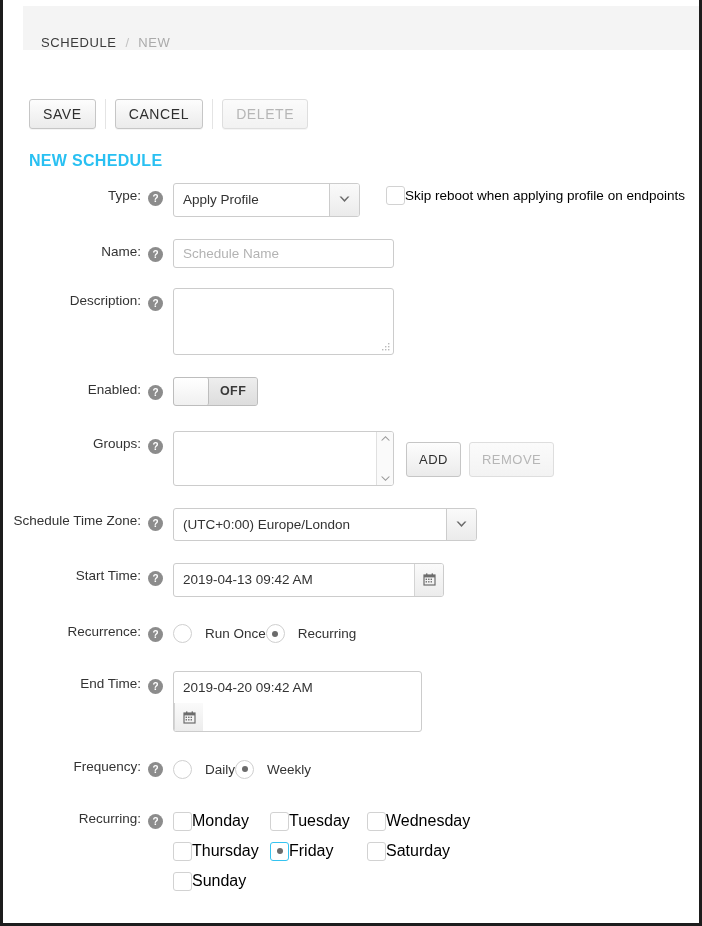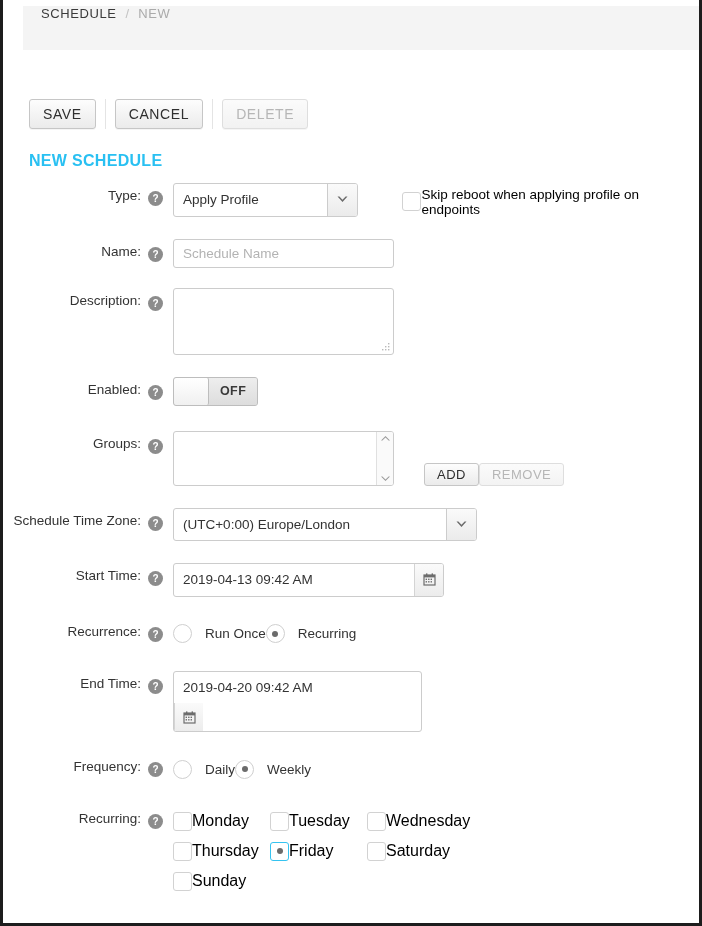--- a/index.html
+++ b/index.html
@@ -27,21 +27,21 @@
 
   
   .breadcrumb-bar {
     position: absolute;
     left: 20px;
     top: 6px;
     right: 0px;
     height: 44px;
     background: #f4f4f4;
     display: flex;
-    align-items: flex-start;
+    align-items: flex-end;
     padding-left: 18px;
     box-sizing: border-box;
   }
   .crumb {
     font-size: 13px;
     letter-spacing: 0.6px;
     color: #3a3a3a;
   }
   .crumb.muted { color: #aaaaaa; }
   .crumb-sep {
@@ -132,22 +132,21 @@
     margin-right: 8px;
     vertical-align: -2px;
     cursor: pointer;
     flex: 0 0 auto;
   }
   .label-cell .help { margin-right: 0; }
   .field-cell {
     flex: 1 1 auto;
     padding-left: 10px;
     display: flex;
-    align-items: flex-end;
-    gap: 18px;
+    align-items: flex-start;
   }
 
   
   .text-input {
     font-family: "Liberation Sans", sans-serif;
     font-size: 13.5px;
     color: #3b82f6;
     border: 1px solid #cccccc;
     border-radius: 3px;
     background: #ffffff;
@@ -292,23 +291,24 @@
     margin-top: 11px;
   }
   .btn-sm {
     font-family: "Liberation Sans", sans-serif;
     font-size: 13px;
     letter-spacing: 0.5px;
     color: #2f2f2f;
     background: linear-gradient(to bottom, #fdfdfd 0%, #ebebeb 100%);
     border: 1px solid #c6c6c6;
     border-radius: 3px;
-    padding: 4px 12px;
+    padding: 10px 12px;
     cursor: pointer;
     line-height: 1;
+    margin-right: 8px;
   }
   .btn-sm.disabled {
     color: #b6b6b6;
     background: linear-gradient(to bottom, #fbfbfb 0%, #f3f3f3 100%);
     border-color: #dedede;
     cursor: default;
   }
 
   
   .radio-group { display: flex; flex-direction: row; }

